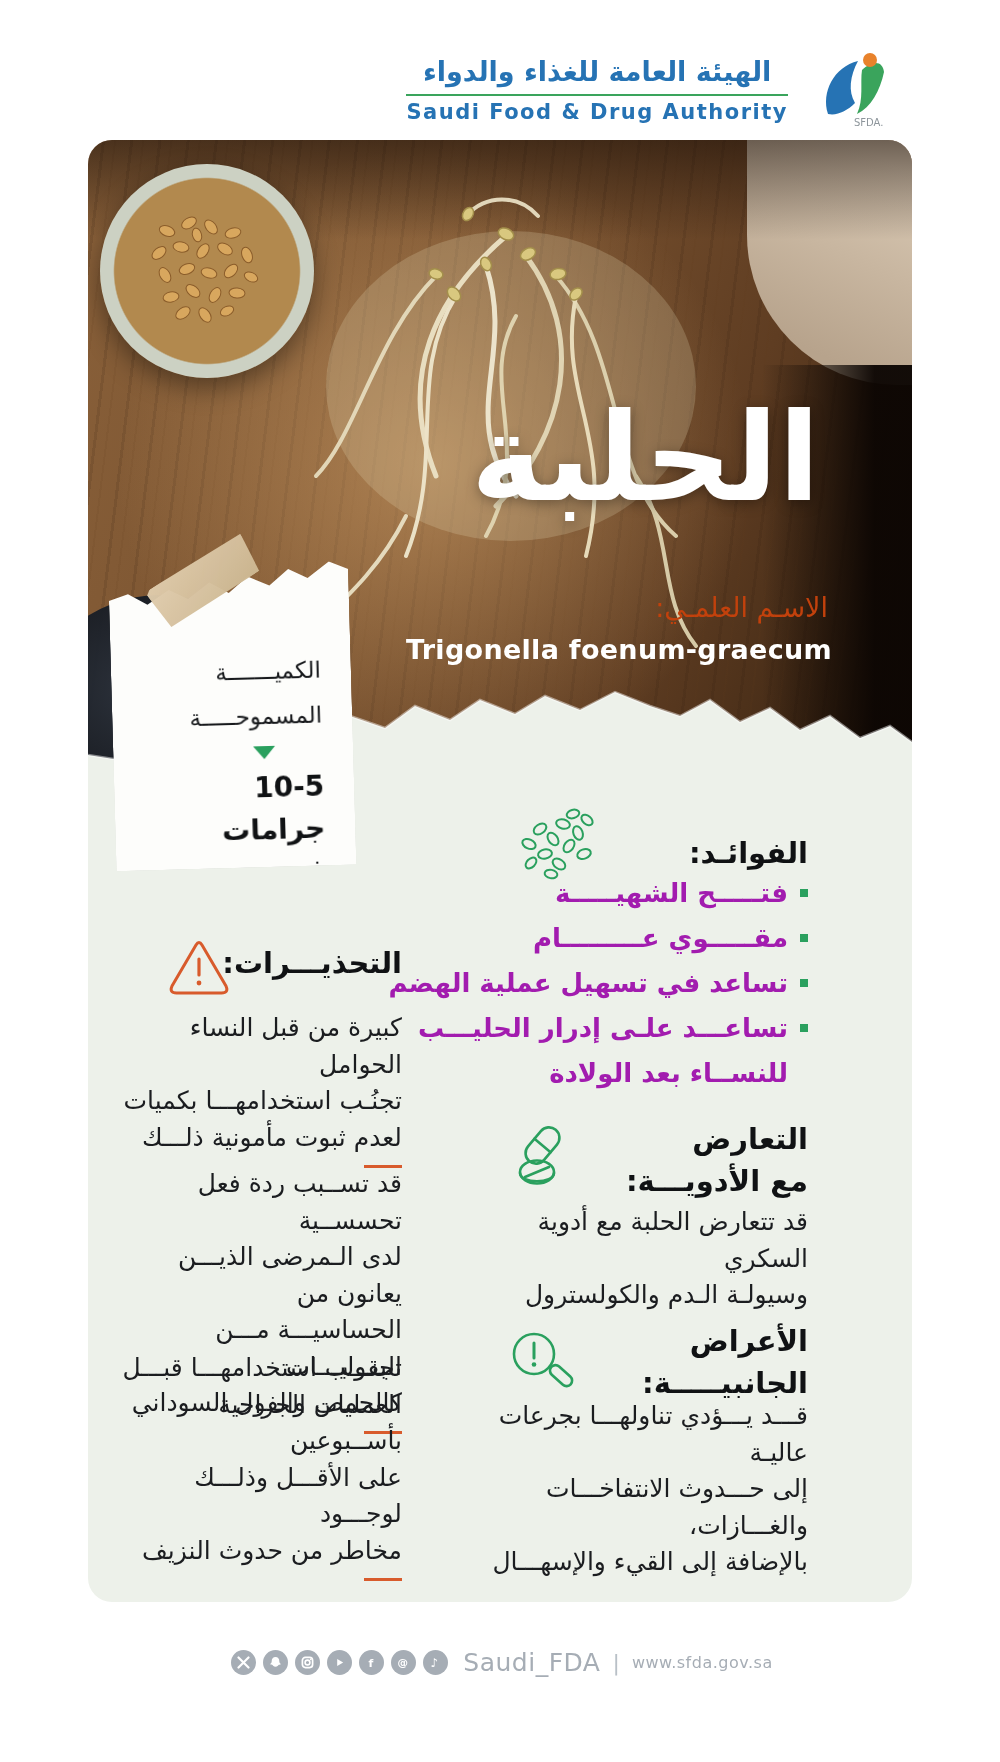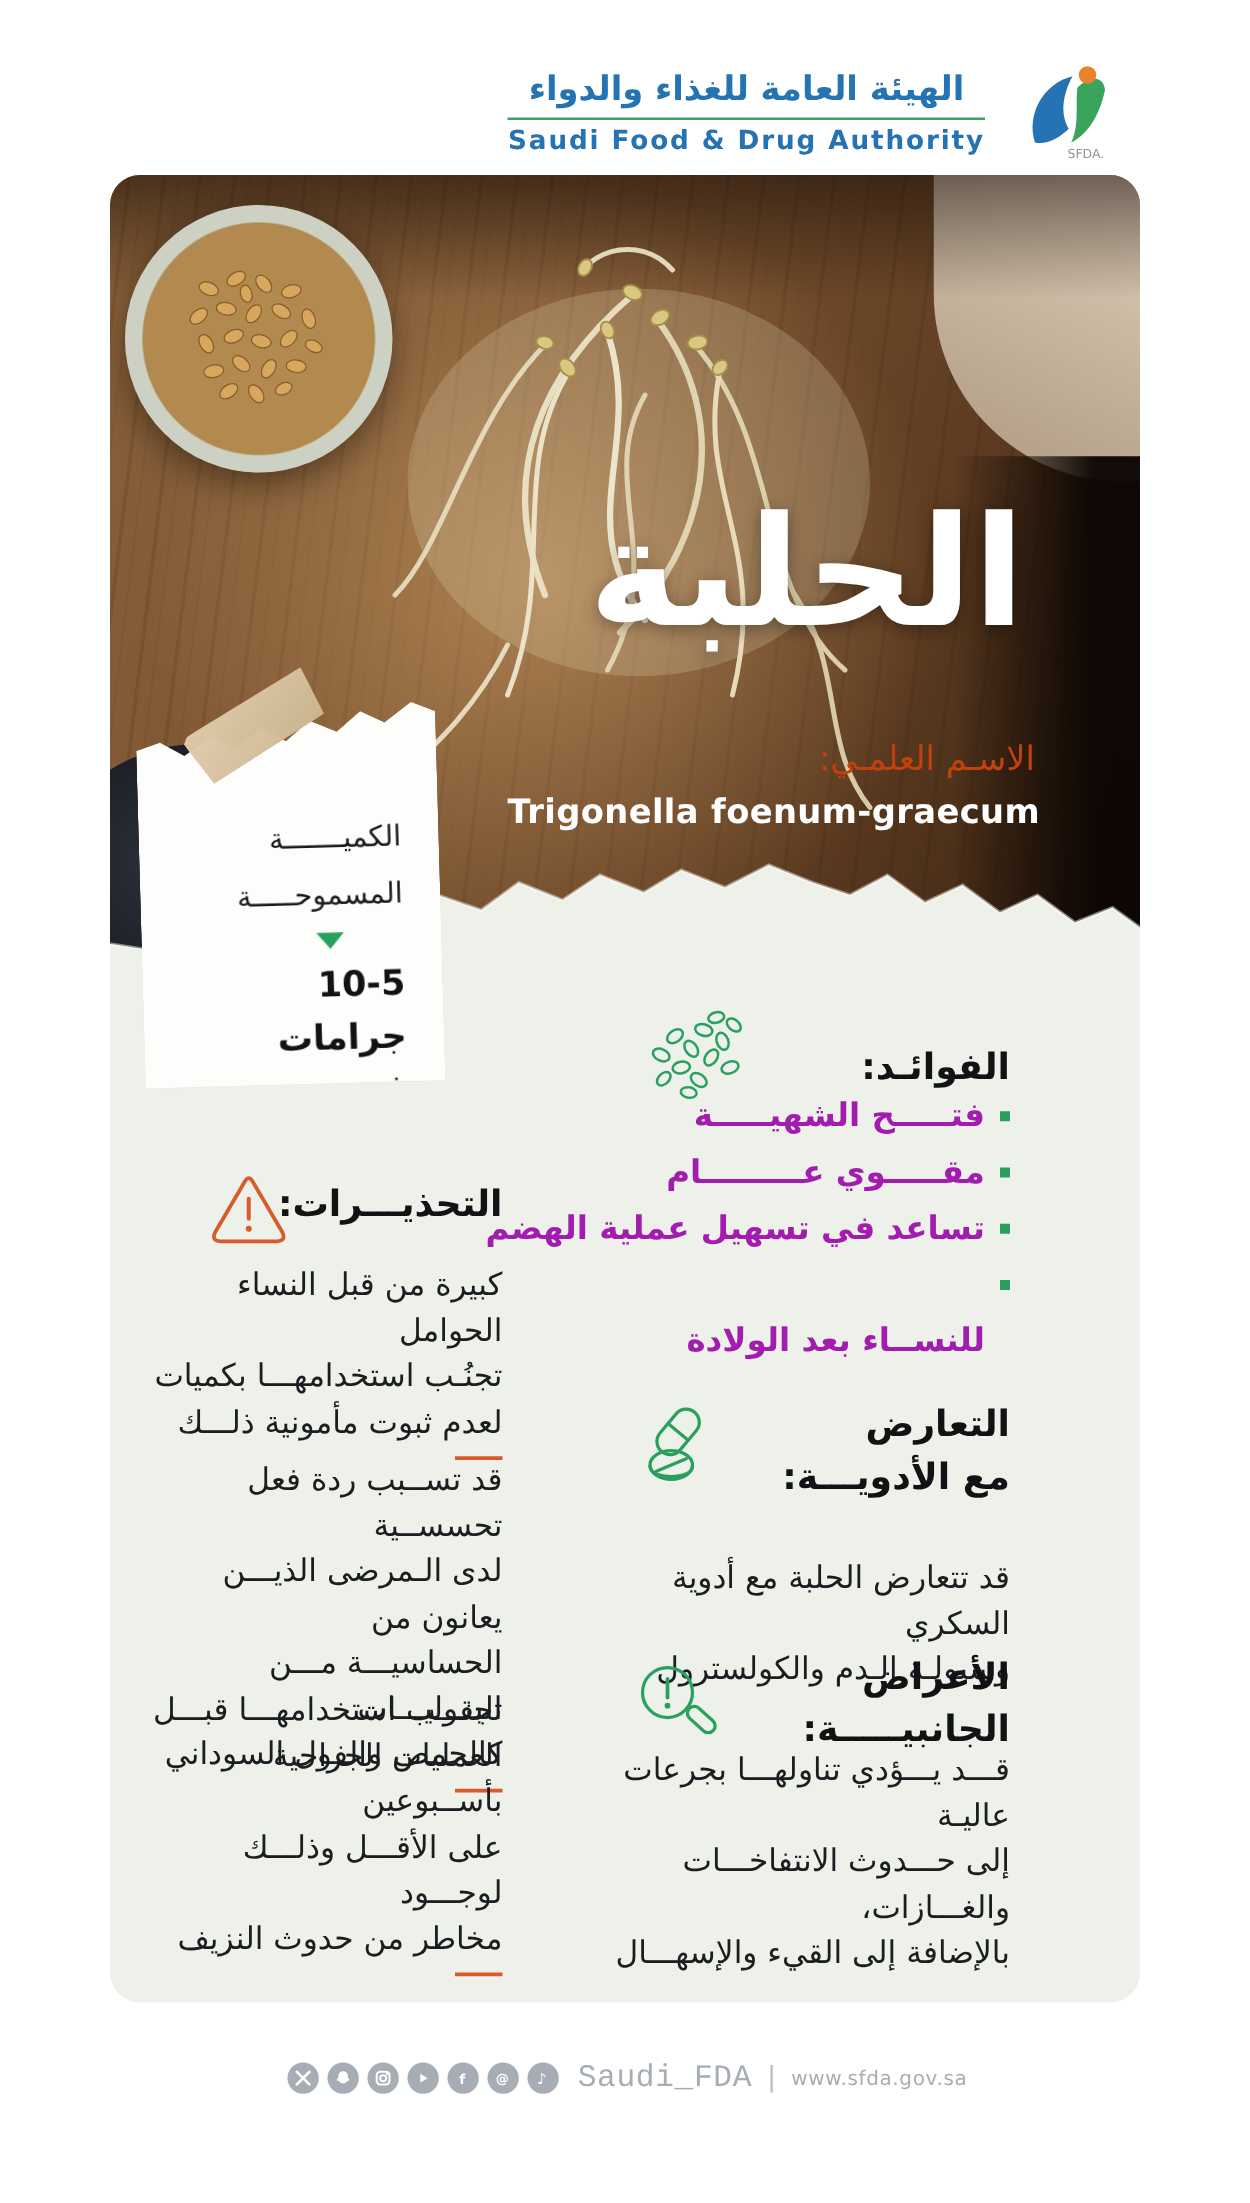--- a/index.html
+++ b/index.html
@@ -73,21 +73,21 @@
   .b-row{display:flex;align-items:center;gap:12px;height:34px;margin-bottom:11px;}
   .b-sq{width:8px;height:8px;background:#2aa05e;flex:0 0 auto;}
   .b-sq.hidden{visibility:hidden;}
   .b-txt{font-size:26px;font-weight:700;color:#a21caf;white-space:nowrap;}
 
   
   .footer{position:absolute;left:0;right:0;top:1648px;display:flex;justify-content:center;align-items:center;
       color:#a6adb5;z-index:4;}
   .social{width:25px;height:25px;border-radius:50%;background:#a6adb5;margin:0 3.5px;
       display:flex;align-items:center;justify-content:center;}
-  .f-handle{font-size:25px;font-weight:500;letter-spacing:.5px;margin-left:12px;font-family:Liberation Mono, monospace;}
+  .f-handle{font-size:25px;font-weight:500;letter-spacing:.5px;margin-left:12px;}
   .f-sep{font-size:22px;margin:0 12px;color:#b9c0c7;}
   .f-url{font-size:16px;font-weight:500;letter-spacing:.5px;}
 </style>
 </head>
 <body>
 
 <div class="page">
 
   <div class="logo-wrap">
     <div class="logo-text">
@@ -222,20 +222,21 @@
     <div class="b-row">
         <span class="b-sq"></span>
         <span class="b-txt">مقـــــوي عـــــــــام</span>
       </div>
     <div class="b-row">
         <span class="b-sq"></span>
         <span class="b-txt">تساعد في تسهيل عملية الهضم</span>
       </div>
     <div class="b-row">
         <span class="b-sq"></span>
+        <span class="b-txt">تساعـــد علـى إدرار الحليـــب</span>
       </div>
     <div class="b-row">
         <span class="b-sq hidden"></span>
         <span class="b-txt">للنســاء بعد الولادة</span>
       </div>
   </div>
 
   <div class="icon-abs" style="left:166px;top:936px;">
     <svg width="66" height="62" viewBox="0 0 66 62">
       <path d="M30,9 Q33,4 36,9 L60,50 Q63,57 55.5,57 L10.5,57 Q3,57 6,50 Z" fill="none" stroke="#d85b2c" stroke-width="3" stroke-linejoin="round"></path>
@@ -273,21 +274,21 @@
         <ellipse cx="27" cy="48" rx="17" ry="11.5"></ellipse>
         <line x1="15" y1="53" x2="39" y2="43"></line>
         <path d="M10,49 C10,60 44,60 44,49"></path>
       </g>
     </svg>
   </div>
   <div class="h-sec" style="right:192px;top:1118px;">
     <div>التعارض</div>
     <div>مع الأدويـــة:</div>
   </div>
-  <div class="para" style="right:192px;top:1204px;width:340px;margin-top:40px;">
+  <div class="para" style="right:192px;top:1204px;width:340px;">
     <div>قد تتعارض الحلبة مع أدوية السكري</div>
     <div>وسيولـة الـدم والكولسترول</div>
   </div>
 
   <div class="icon-abs" style="left:510px;top:1330px;">
     <svg width="68" height="70" viewBox="0 0 68 70">
       <g fill="none" stroke="#2aa05e" stroke-width="2.6" stroke-linecap="round">
         <circle cx="24" cy="24" r="20"></circle>
         <line x1="24" y1="13" x2="24" y2="28" stroke-width="3"></line>
         <rect x="40" y="34" width="26" height="11" rx="5.5" transform="rotate(42 44 40)"></rect>

